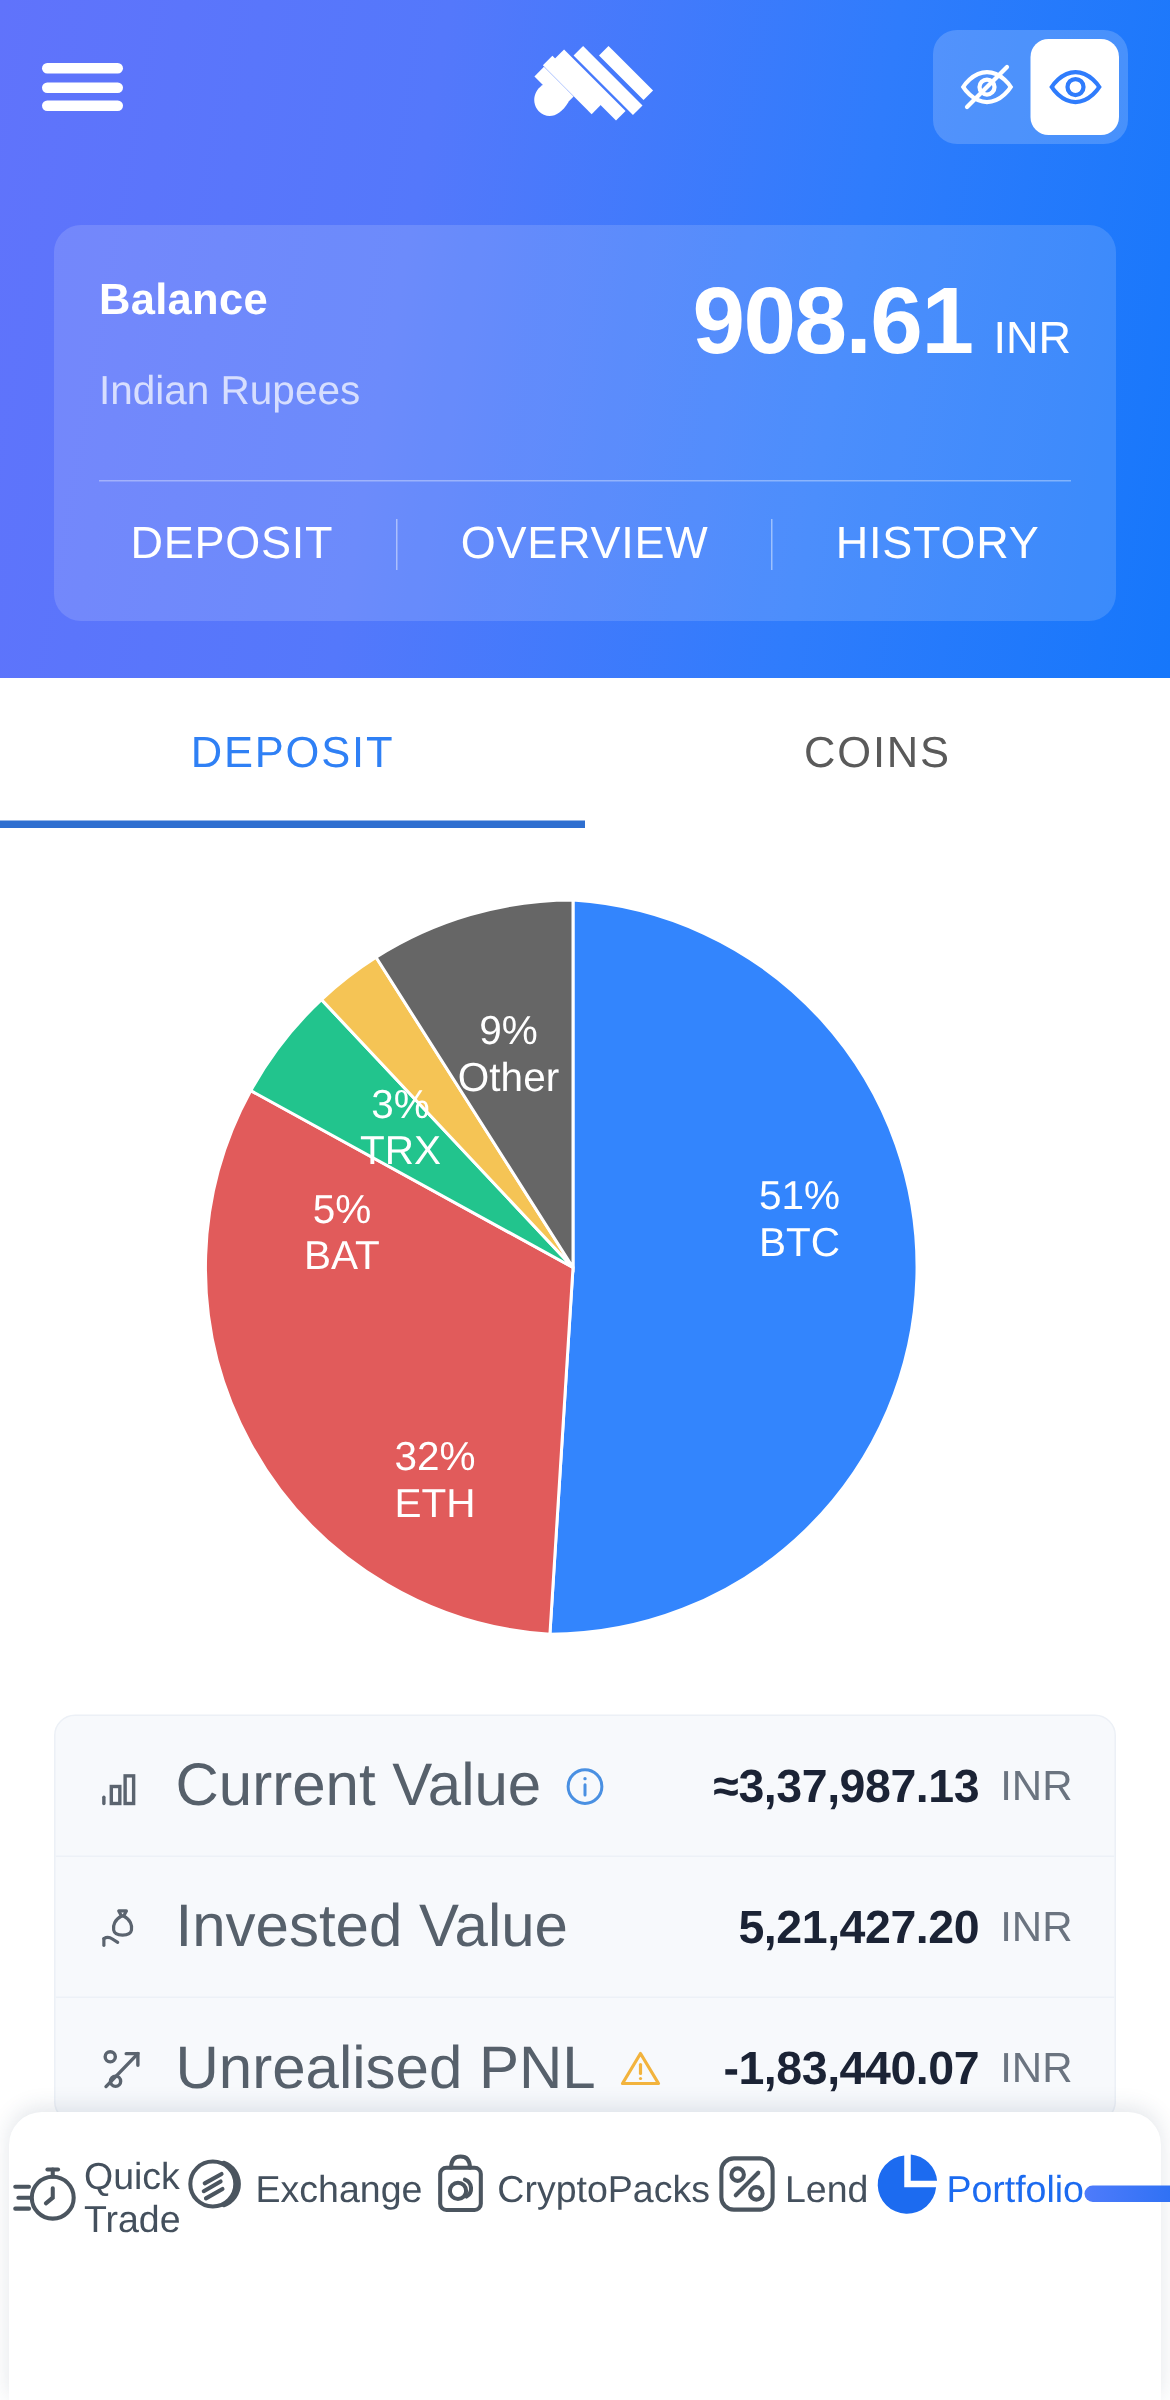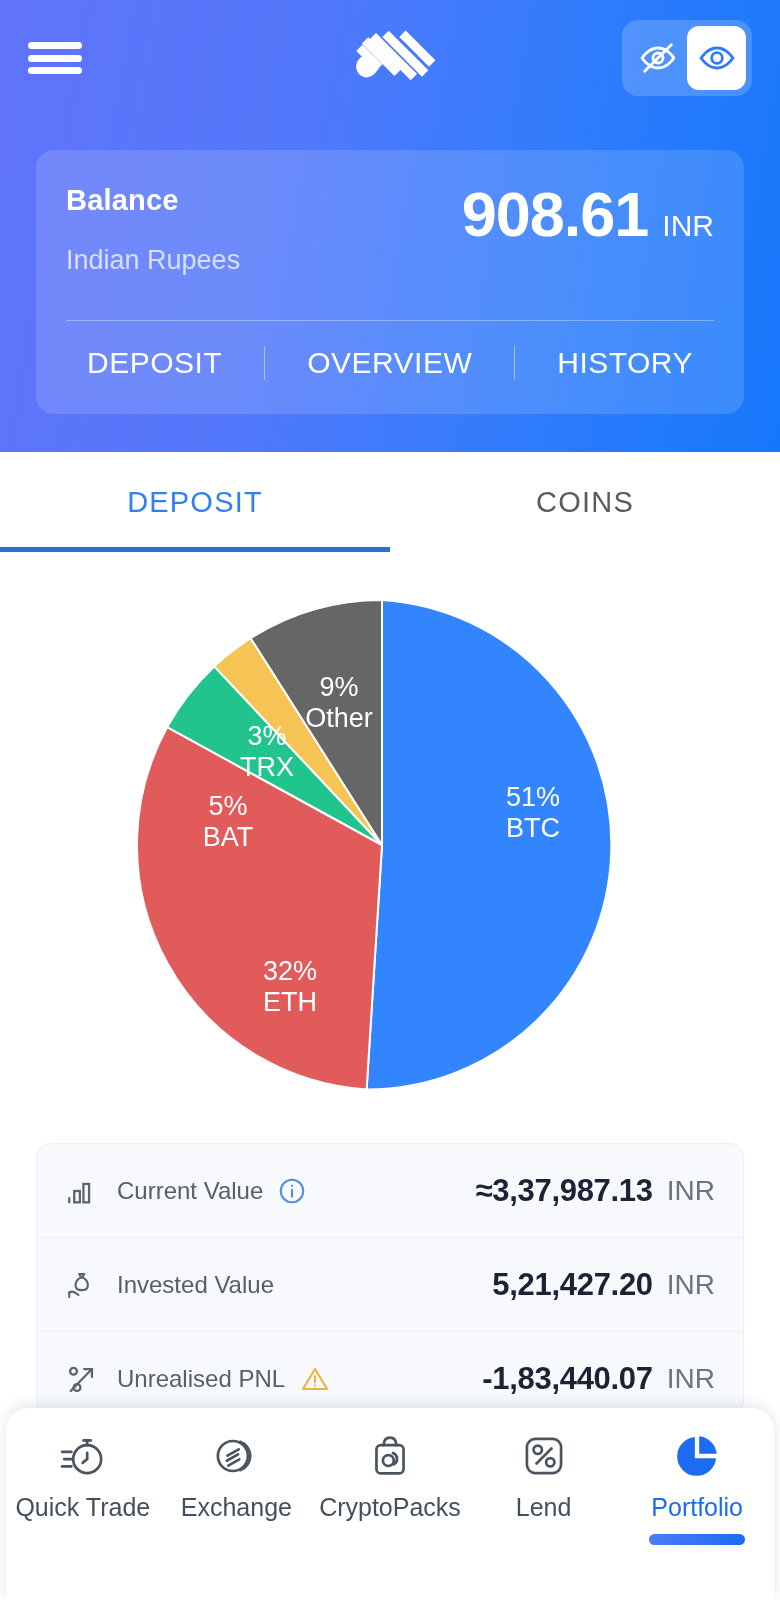--- a/index.html
+++ b/index.html
@@ -98,35 +98,35 @@
     position: absolute; left: 36px; top: 1143px; width: 708px; height: 272px;
     background: #F7F9FC; border: 1px solid #ECF0F6; border-radius: 14px;
     overflow: hidden;
   }
   .stat-row {
     height: 94px; display: flex; align-items: center; padding: 0 28px;
     border-bottom: 1px solid #EDF1F7;
   }
   .stat-row:last-child { border-bottom: none; }
   .stat-icon { width: 48px; display: flex; align-items: center; justify-content: flex-start; }
-  .stat-label { font-size: 24px; color: #56606b; margin-left: 4px; }
+  .stat-label { font-size: 40px; color: #56606b; margin-left: 4px; }
   .stat-info { margin-left: 14px; display: flex; align-items: center; }
   .stat-spacer { flex: 1; }
   .stat-value { font-size: 31px; color: #1b2335; font-weight: bold; letter-spacing: -0.3px; }
   .stat-cur { font-size: 28px; color: #6b7480; margin-left: 14px; }
 
   
   .bottom-nav {
     position: absolute; left: 6px; bottom: 0; width: 768px; height: 192px;
     background: #ffffff; border-radius: 22px 22px 0 0;
     box-shadow: 0 -3px 14px rgba(40,60,90,0.13);
     display: flex; align-items: flex-start; padding-top: 20px;
   }
   .nav-item {
-    flex: 1; display: flex; flex-direction: column; align-items: center;
+    flex: 1; display: flex; flex-direction: row; align-items: center;
     position: relative;
   }
   .nav-icon { height: 56px; display:flex; align-items:center; justify-content:center; }
   .nav-label { font-size: 25px; color: #44505d; margin-top: 9px; }
   .nav-item.active .nav-label { color: #1C6BF0; }
   .nav-indicator {
     margin-top: 12px; width: 96px; height: 11px; border-radius: 6px;
     background: linear-gradient(90deg, #4E7BFB, #1C6BF0);
   }
 </style>

